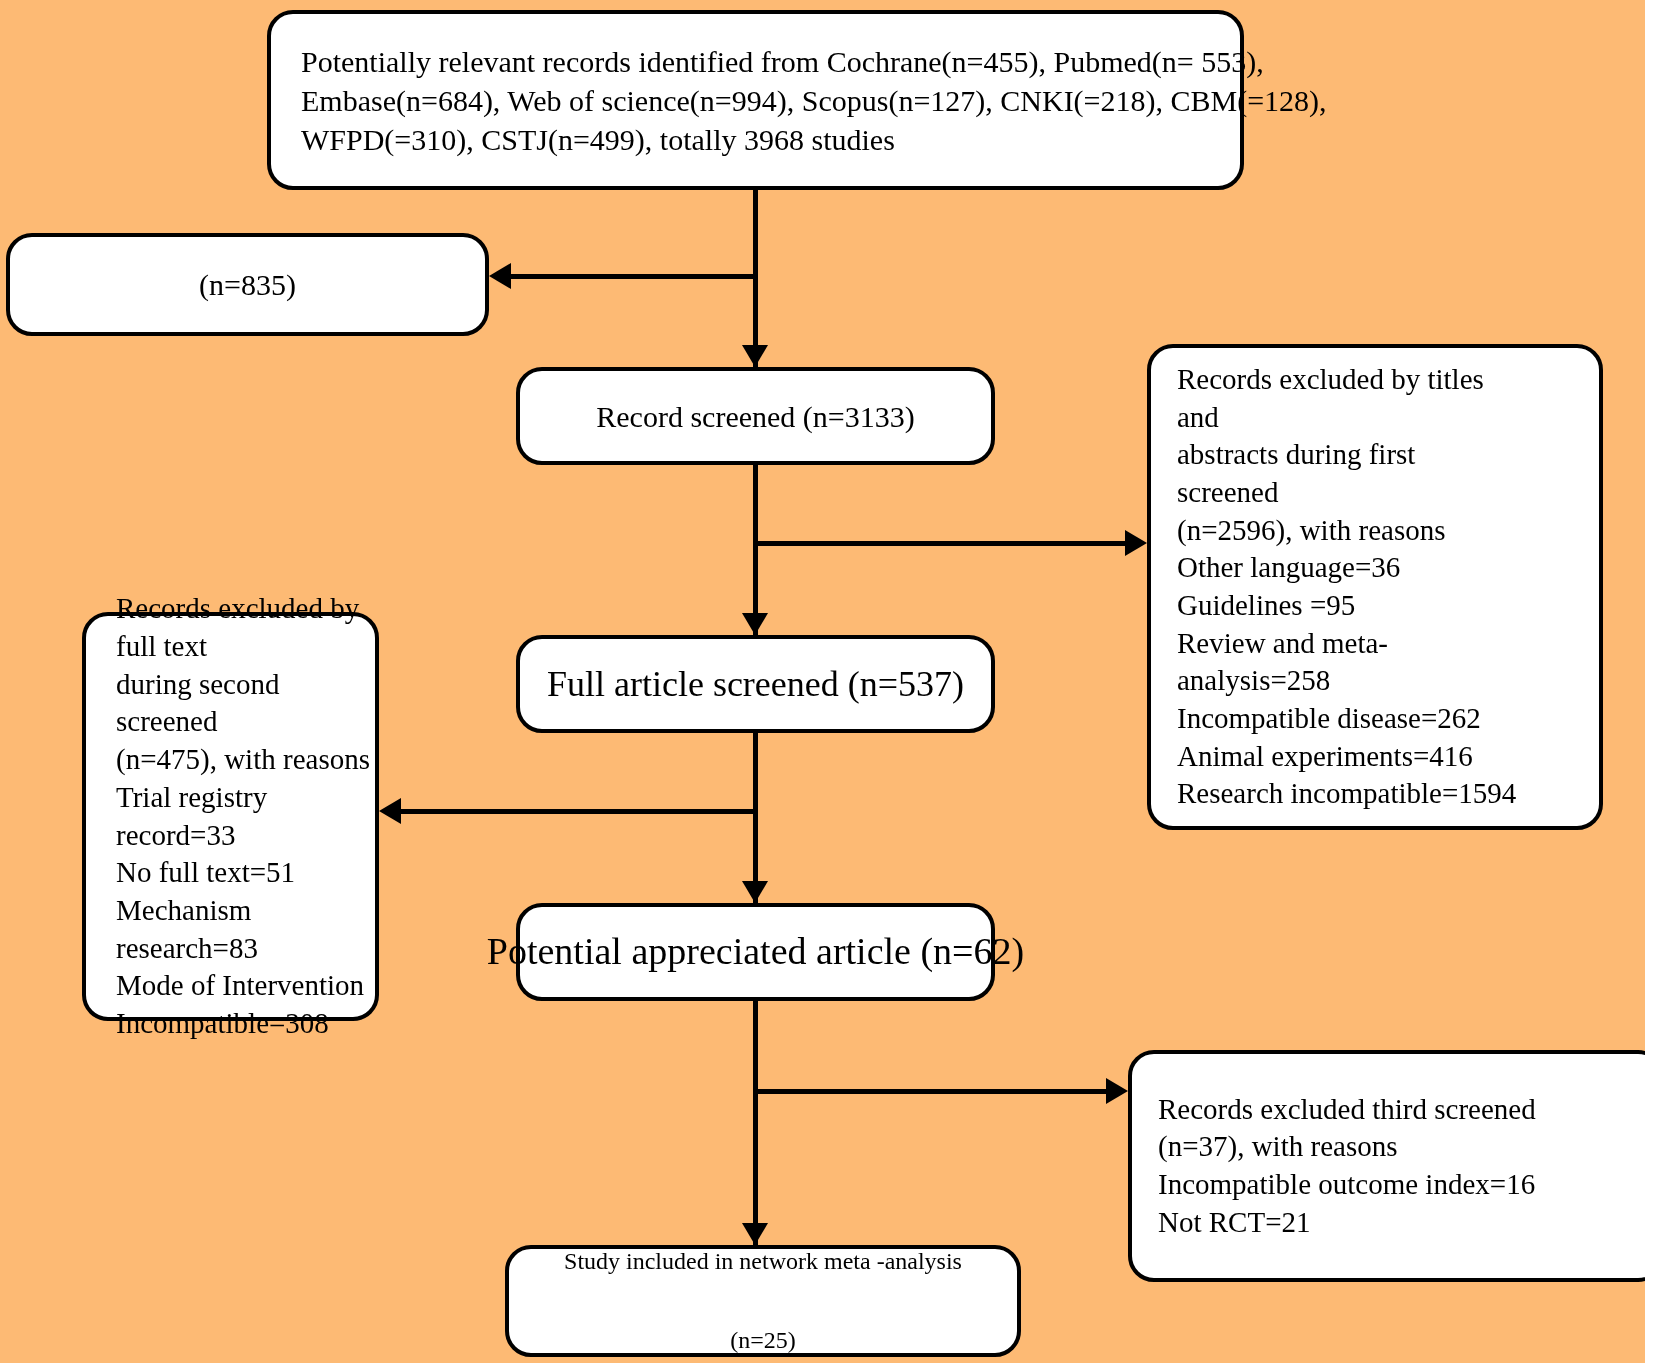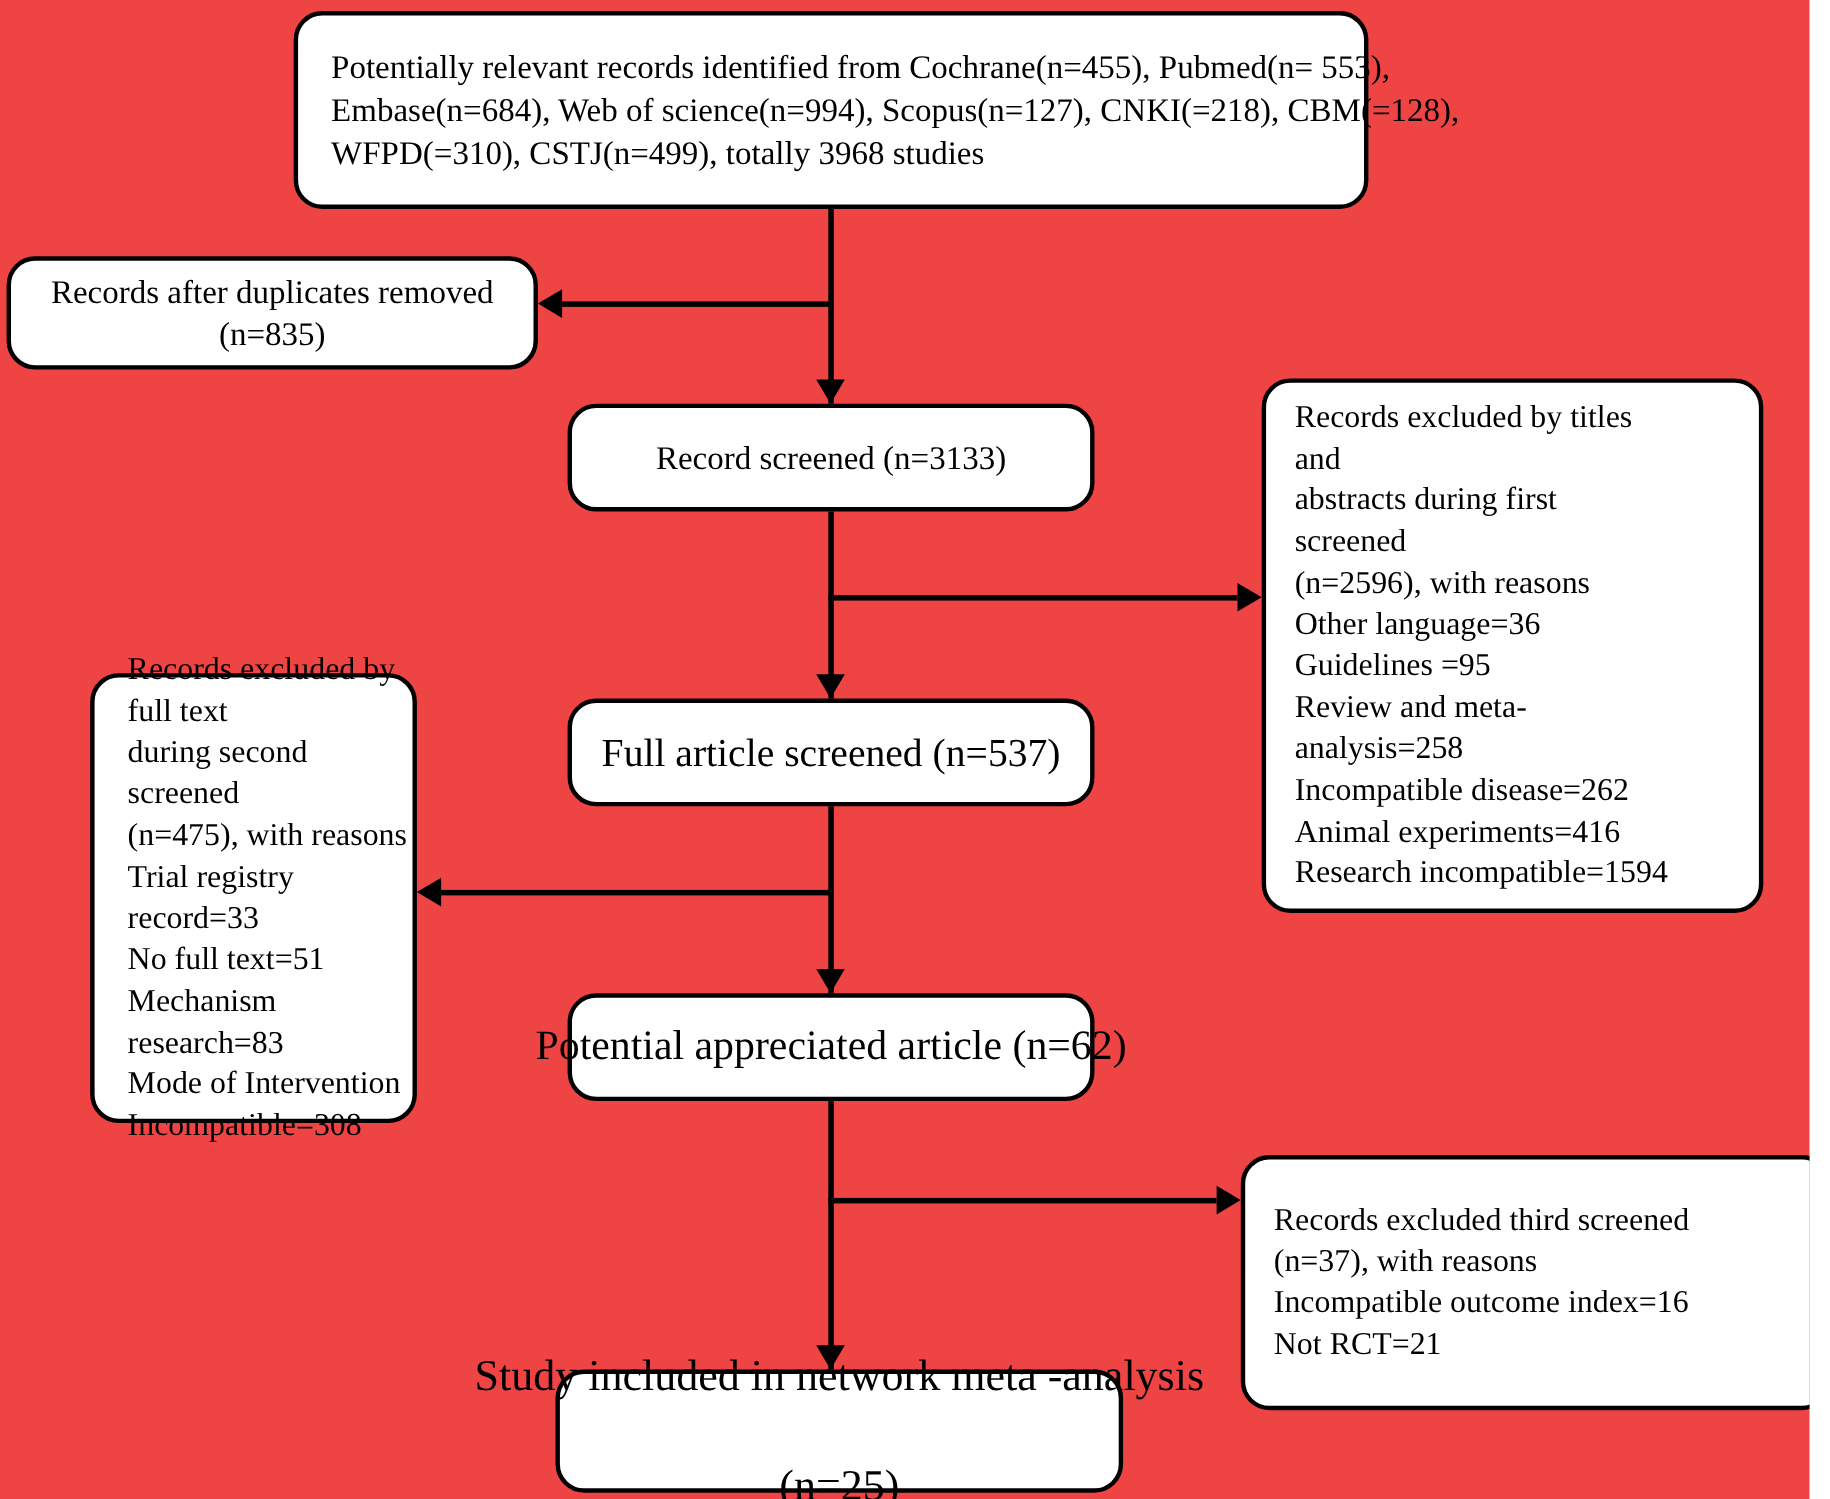--- a/index.html
+++ b/index.html
@@ -4,21 +4,21 @@
 <style>
   html, body {
     margin: 0;
     padding: 0;
     background: #ffffff;
   }
   #canvas {
     position: relative;
     width: 1645px;
     height: 1363px;
-    background: #ef4444;
+    background: #fdba74;
     font-family: "Liberation Serif", "DejaVu Serif", serif;
     color: #000000;
     overflow: hidden;
   }
   .node {
     position: absolute;
     box-sizing: border-box;
     border: 4px solid #000000;
     border-radius: 26px;
     background: #ffffff;
@@ -71,21 +71,21 @@
   #node-potential {
     left: 516px; top: 903px; width: 479px; height: 98px;
     font-size: 38px;
   }
   #node-excluded-third {
     left: 1128px; top: 1006px; width: 536px; height: 232px;
     font-size: 29px;
   }
   #node-included {
     left: 505px; top: 1245px; width: 516px; height: 112px;
-    font-size: 40px;
+    font-size: 24px;
     gap: 48px;
   }
 
   
   .conn {
     position: absolute;
     background: #000000;
   }
   .v { width: 5px; }
   .h { height: 5px; }
@@ -139,21 +139,20 @@
   <div class="arrow arrow-right" style="left:1106px; top:1078px;"></div>
   <div class="arrow arrow-down" style="left:742px; top:1223px;"></div>
 
   <div class="node left-node" id="node-identified">
     <div class="line">Potentially relevant records identified from Cochrane(n=455), Pubmed(n= 553),</div>
     <div class="line">Embase(n=684), Web of science(n=994), Scopus(n=127), CNKI(=218), CBM(=128),</div>
     <div class="line">WFPD(=310), CSTJ(n=499), totally 3968 studies</div>
   </div>
 
   <div class="node center-node" id="node-duplicates">
-    <div class="line">Records after duplicates removed</div>
     <div class="line">(n=835)</div>
   </div>
 
   <div class="node center-node" id="node-record-screened">
     <div class="line">Record screened (n=3133)</div>
   </div>
 
   <div class="node left-node pad-left" id="node-excluded-first">
     <div class="line">Records excluded by titles</div>
     <div class="line">and</div>

